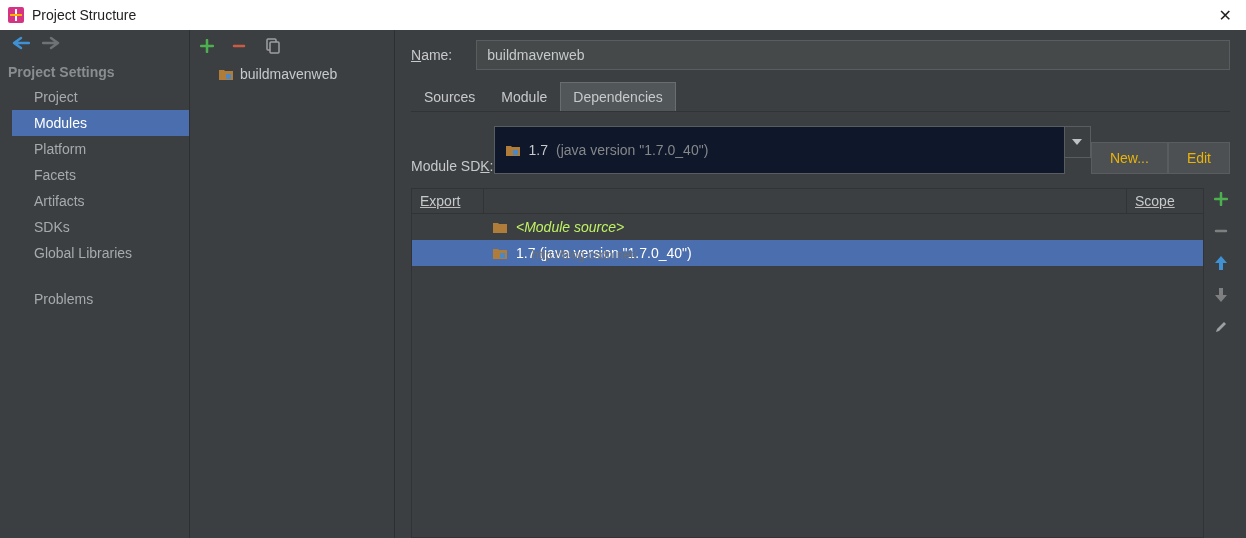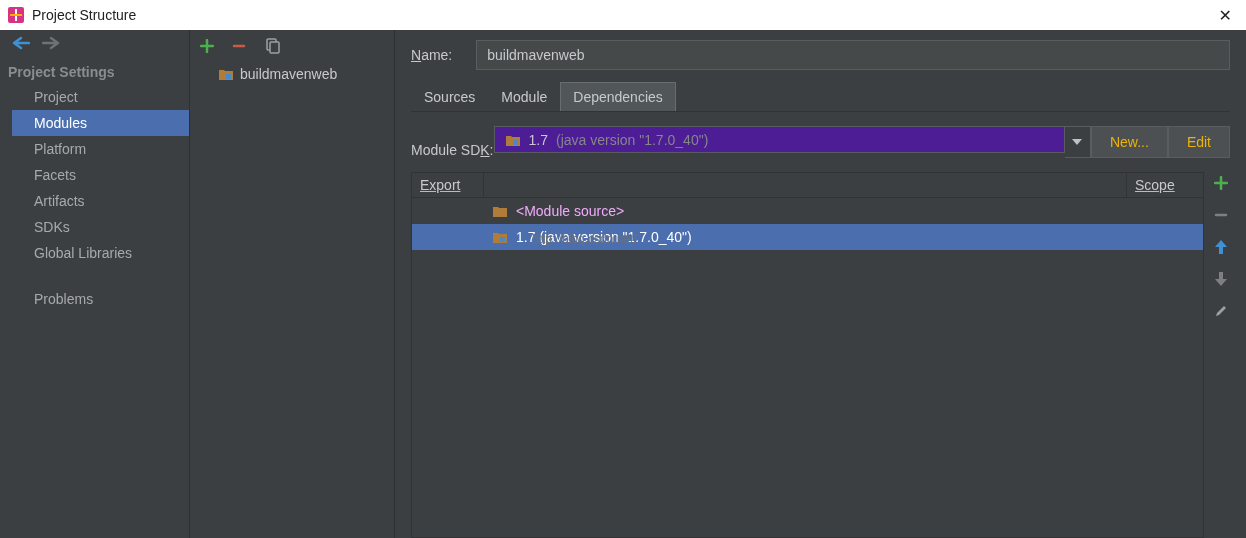--- a/index.html
+++ b/index.html
@@ -37,36 +37,36 @@
   .row { display: flex; align-items: center; gap: 24px; }
   .lbl { color: #c7c9cb; }
   .underline-a { text-decoration: underline; }
   .name-input { flex: 1; background: #45494a; border: 1px solid #5a5d5f; color: #c7c9cb; padding: 6px 10px; height: 30px; }
 
   .tabs { display: flex; border-bottom: 1px solid #313335; margin-top: 2px; }
   .tab { padding: 6px 12px; color: #c7c9cb; border: 1px solid transparent; border-bottom: none; cursor: default; }
   .tab.selected { background: #515658; border: 1px solid #6a6d6f; border-bottom: none; }
 
   .sdk-row { display: flex; align-items: flex-end; margin-top: 4px; }
-  .sdk-select { flex: 1; display: flex; align-items: center; background: #4c1d95; border: 1px solid #5a5d5f; height: 27px; padding: 0 6px 0 10px; gap: 8px; }
+  .sdk-select { flex: 1; display: flex; align-items: center; background: #0f172a; border: 1px solid #5a5d5f; height: 48px; padding: 0 6px 0 10px; gap: 8px; }
   .sdk-select .sdk-text { color: #c7c9cb; }
   .sdk-select .sdk-ver { color: #858789; }
   .sdk-caret { width: 26px; height: 32px; border: 1px solid #5a5d5f; border-left: none; display: flex; align-items: center; justify-content: center; background: #3c3f41; cursor: default; }
   .btn { background: #4c5052; border: 1px solid #5a5d5f; color: #eab308; height: 32px; padding: 0 18px; cursor: default; }
 
   
   .table-area { display: flex; gap: 8px; flex: 1; margin-top: 4px; }
   .dep-table { flex: 1; border: 1px solid #313335; display: flex; flex-direction: column; }
   .dep-header { display: grid; grid-template-columns: 72px 1fr 76px; background: #3c3f41; border-bottom: 1px solid #313335; text-decoration: underline; }
   .dep-header div { padding: 4px 8px; color: #c7c9cb; border-right: 1px solid #313335; }
   .dep-header div:last-child { border-right: none; text-align: left; }
   .dep-body { flex: 1; background: #3c3f41; }
   .dep-row { display: grid; grid-template-columns: 72px 1fr 76px; align-items: center; height: 26px; }
   .dep-row .cell-name { display: flex; align-items: center; gap: 8px; padding-left: 8px; }
-  .dep-row.module-src .cell-name span { color: #f0abfc; }
+  .dep-row.module-src .cell-name span { color: #bef264; font-style: italic; }
   .dep-row.selected { background: #4b6eaf; }
   .dep-row.selected .cell-name span { color: #fff; }
   .overlay { position: relative; top: -18px; left: 120px; color: #6f7173; font-size: 12px; pointer-events: none; }
 
   .side-buttons { display: flex; flex-direction: column; gap: 14px; padding-top: 2px; align-items: center; }
   .side-buttons .ic { width: 18px; height: 18px; display: flex; align-items: center; justify-content: center; cursor: default; }
 
   svg { display: block; }
 </style>
 </head>

